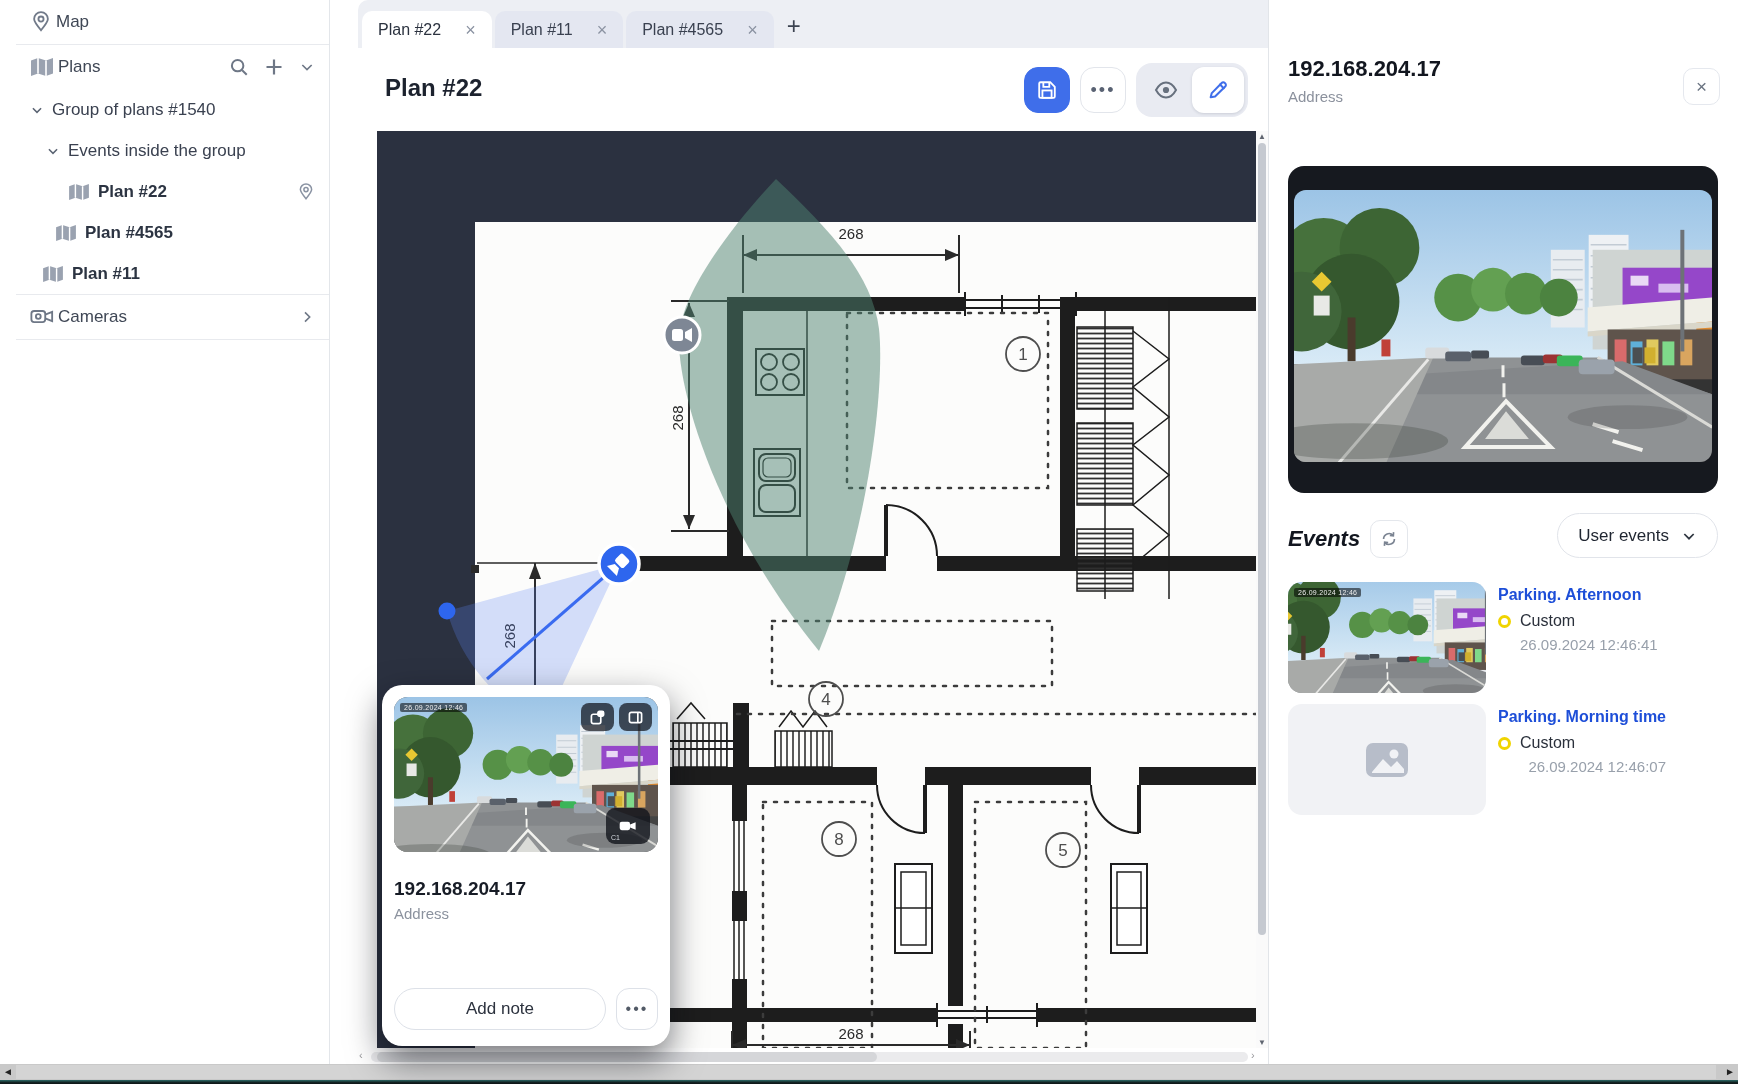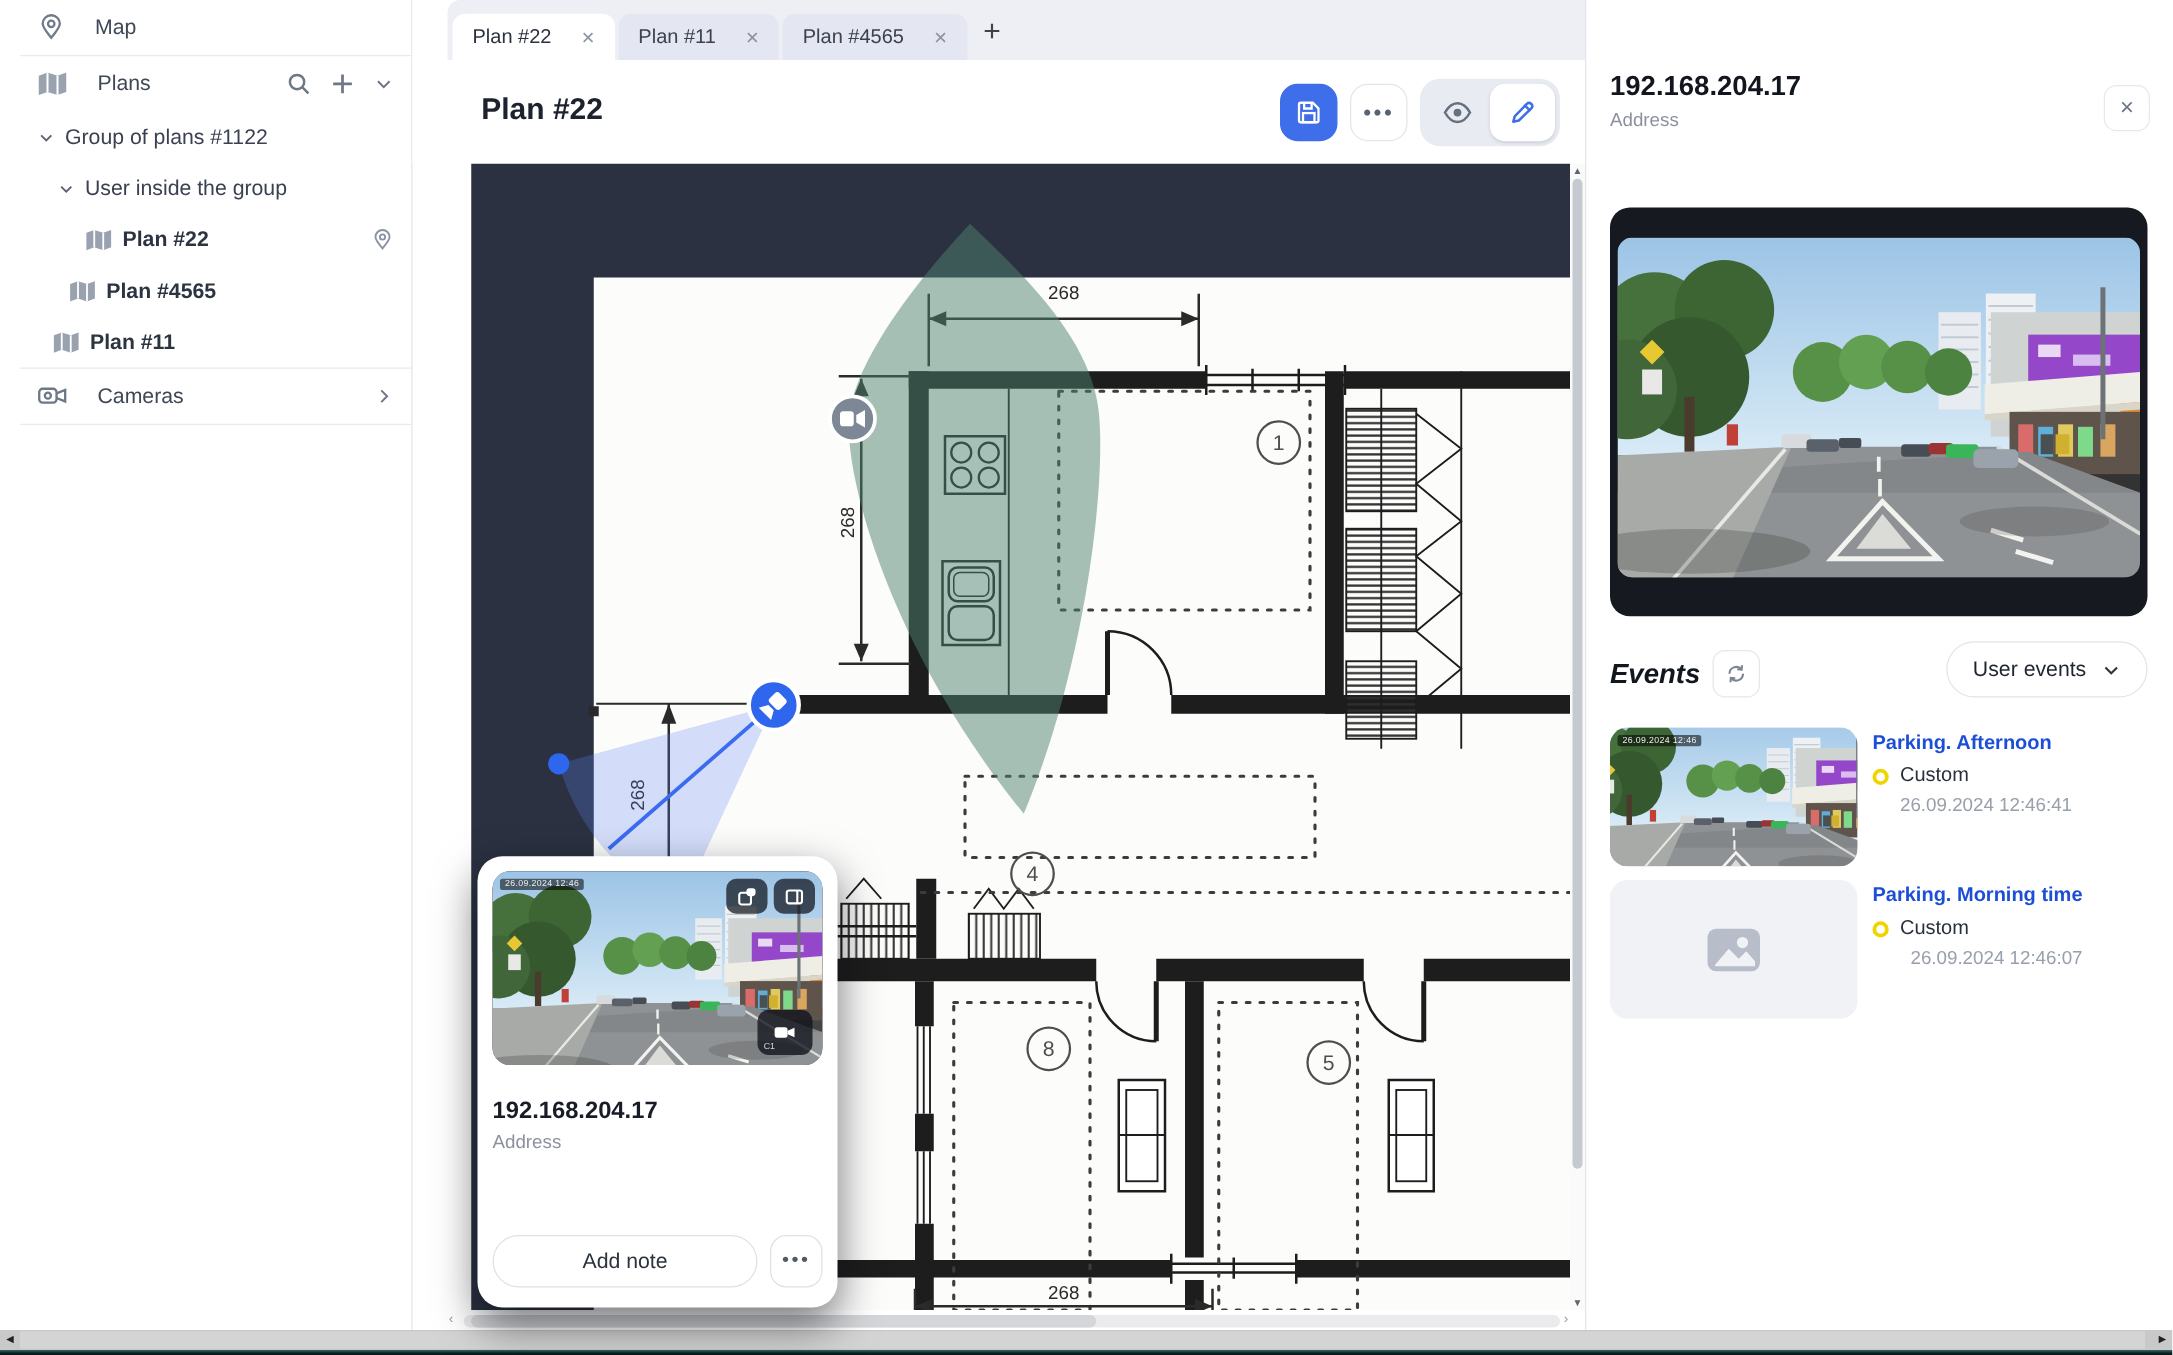--- a/index.html
+++ b/index.html
@@ -7,21 +7,21 @@
     font-family:"Liberation Sans", sans-serif; }
   #app { position:relative; width:1738px; height:1084px; }
   .abs { position:absolute; }
 
   
   .sidebar { left:0; top:0; width:330px; height:1064px; background:#fff;
     border-right:1px solid #e3e6ea; }
   .gutter { left:0; top:0; width:8px; height:1064px; background:#f0f1f4; }
   .side-row { display:flex; align-items:center; height:44px; padding:0 14px 0 22px;
     font-size:17px; color:#3f4755; position:relative; cursor:pointer; }
-  .side-row .lbl { margin-left:24px; }
+  .side-row .lbl { margin-left:4px; }
   .divider { height:1px; background:#e8eaee; margin-left:8px; }
   .tree-row { display:flex; align-items:center; height:41px; font-size:17px; color:#3a4150; position:relative; }
   .tree-row .ic { display:inline-flex; margin-right:8px; }
   .right-ics { position:absolute; right:14px; display:flex; align-items:center; gap:16px; }
   .spacer-right { position:absolute; right:14px; }
 
   
   .tabbar { left:330px; top:0; width:938px; height:48px; background:#fff; }
   .tabstrip { position:absolute; left:28px; top:0; right:0; bottom:0;
     background:#edeff4; border-radius:10px 0 0 0; display:flex; align-items:flex-end; padding-left:4px; }
@@ -236,29 +236,29 @@
         </span>
       </span>
     </div>
 
     <div class="tree-row" style="padding-left:22px;">
       <span class="ic">
         <svg width="14" height="14" viewBox="0 0 24 24" fill="none" stroke="#5b6473" stroke-width="2.6">
           <polyline points="5,9 12,16 19,9"></polyline>
           </svg>
       </span>
-      <span>Group of plans #1122</span>
+      <span>Group of plans #1540</span>
     </div>
     <div class="tree-row" style="padding-left:38px;">
       <span class="ic">
         <svg width="14" height="14" viewBox="0 0 24 24" fill="none" stroke="#5b6473" stroke-width="2.6">
           <polyline points="5,9 12,16 19,9"></polyline>
           </svg>
       </span>
-      <span>User inside the group</span>
+      <span>Events inside the group</span>
     </div>
     <div class="tree-row" style="padding-left:60px;">
       <span class="ic">
         <svg width="22" height="18" viewBox="0 0 24 20">
           <path d="M1,3.5 L8,1 L16,3.5 L23,1 V16.5 L16,19 L8,16.5 L1,19 Z" fill="#9aa2b0"></path>
           <path d="M8,1 V16.5 M16,3.5 V19" stroke="#fff" stroke-width="1.6"></path>
           </svg>
       </span>
       <span style="font-weight:bold; color:#2c3442;">Plan #22</span>
       <span class="spacer-right">

